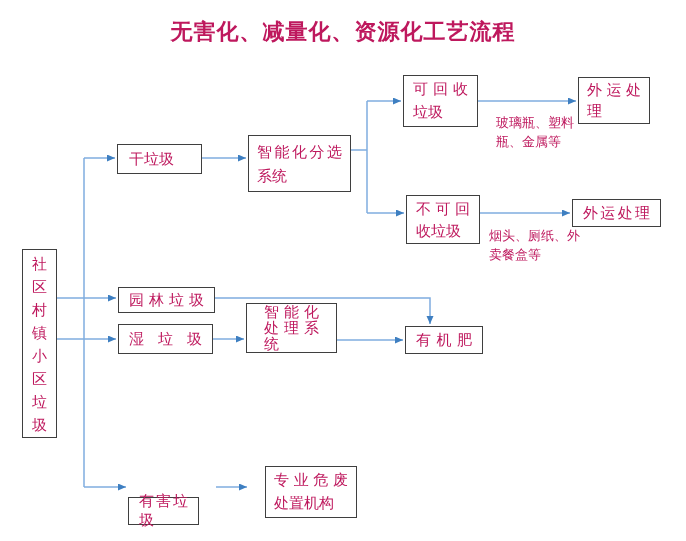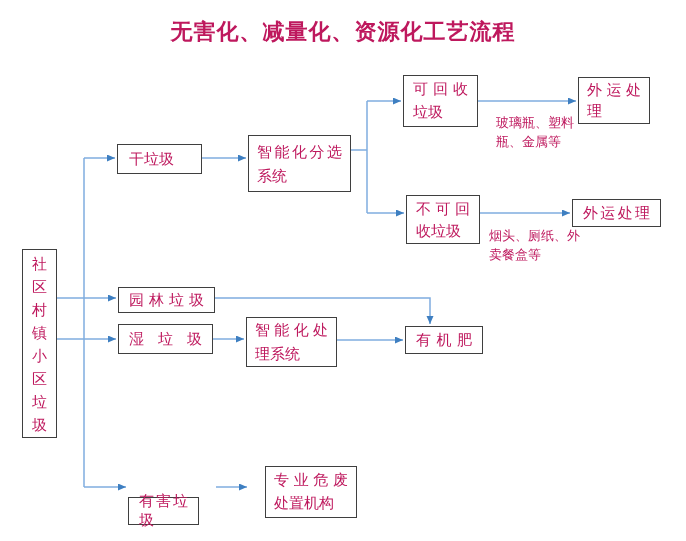--- a/index.html
+++ b/index.html
@@ -30,21 +30,21 @@
   
   #n-source   {left:22px; top:249px;width:35px; height:189px;}
   #n-dry      {left:117px;top:144px;width:85px; height:30px;padding-left:11px;}
   #n-sorting  {left:248px;top:135px;width:103px; height:57px;padding:0 8px;line-height:24px;}
   #n-recyc    {left:403px;top:75px; width:75px; height:52px;padding:0 9px;line-height:23px;}
   #n-resource {left:578px;top:77px; width:72px; height:47px;padding:0 8px;line-height:21px;}
   #n-nonrecyc {left:406px;top:195px;width:74px; height:49px;padding:0 9px;line-height:22px;}
   #n-outbound {left:572px;top:199px;width:89px; height:28px;padding:0 10px;}
   #n-garden   {left:118px;top:287px;width:97px; height:26px;padding:0 10px;}
   #n-wet      {left:118px;top:324px;width:95px; height:30px;padding:0 10px;}
-  #n-process  {left:246px;top:317px;width:91px; height:50px;padding:0 8px;line-height:24px;}
+  #n-process  {left:246px;top:303px;width:91px; height:50px;padding:0 17px;line-height:16px;}
   #n-organic  {left:405px;top:326px;width:78px; height:28px;padding:0 10px;}
   #n-harmful  {left:128px;top:497px;width:71px; height:28px;padding:8px 10px;}
   #n-hazmat   {left:249px;top:466px;width:92px; height:52px;padding:0 8px;line-height:23px;margin-left:16px;}
   #note-recyc   {left:496px;top:113px;width:88px;}
   #note-nonrecyc{left:489px;top:226px;width:94px;}
 </style>
 </head>
 <body>
 
 <div class="canvas">

